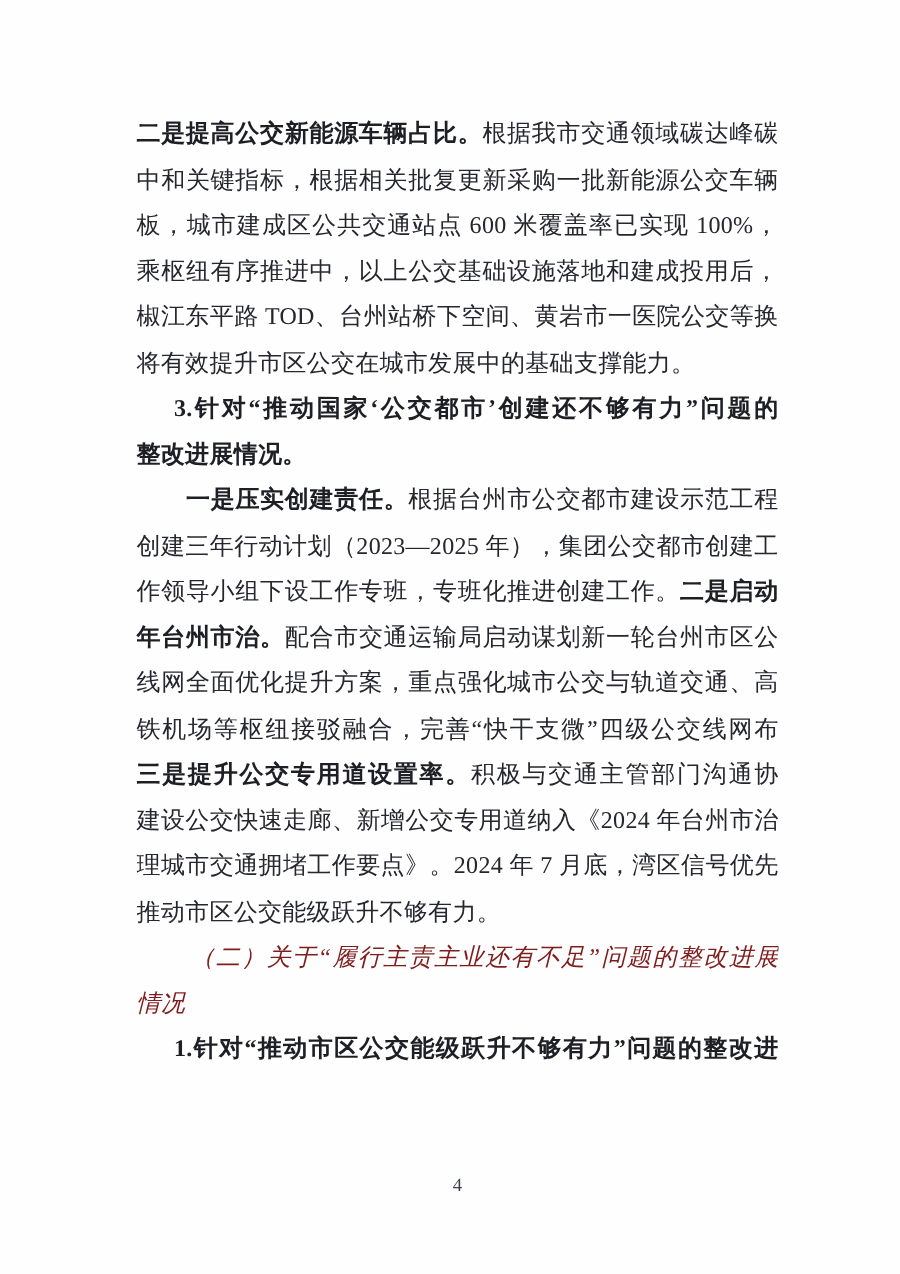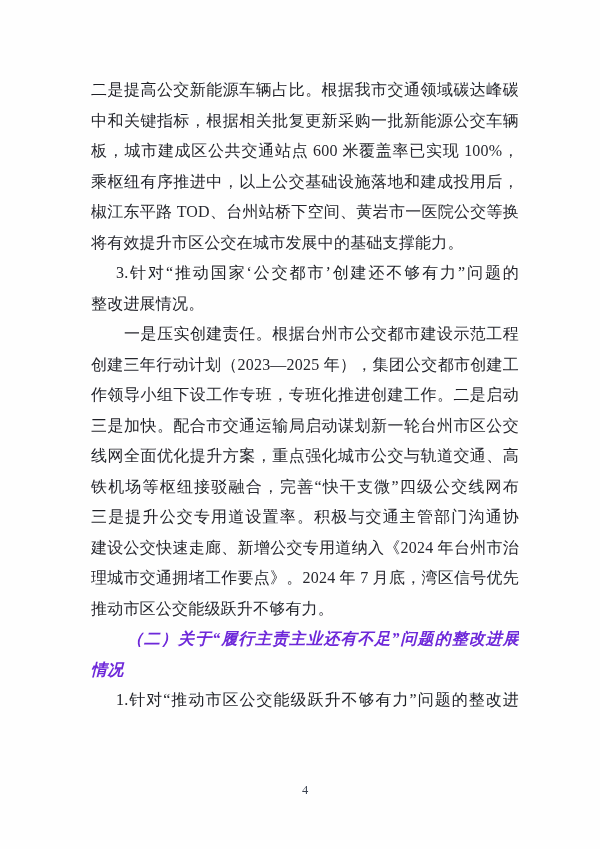--- a/index.html
+++ b/index.html
@@ -29,25 +29,25 @@
     height: 30.5px;
     overflow: hidden;
     white-space: normal;
   }
   .line.j {
     text-align: justify;
     text-align-last: justify;
     text-justify: inter-character;
   }
   .run-r { font-weight: normal; margin-top: 34px; }
-  .run-b { font-weight: normal; color: #1e1f25; }
+  .run-b { font-weight: bold; color: #1e1f25; }
   .run-k {
     font-style: italic;
-    font-weight: 700;
-    color: #6d28d9;
+    font-weight: 400;
+    color: #7f1d1d;
     margin-top: 22px;
   }
   .page-number {
     position: absolute;
     left: 91px;
     width: 428px;
     top: 783px;
     text-align: center;
     font-size: 12.5px;
     color: #3a4250;
@@ -63,21 +63,21 @@
       <div class="line j"><span class="run-r">中和关键指标，根据相关批复更新采购一批新能源公交车辆</span></div>
       <div class="line j"><span class="run-r">板，城市建成区公共交通站点 600 米覆盖率已实现 100%，</span></div>
       <div class="line j"><span class="run-r">乘枢纽有序推进中，以上公交基础设施落地和建成投用后，</span></div>
       <div class="line j"><span class="run-r">椒江东平路 TOD、台州站桥下空间、黄岩市一医院公交等换</span></div>
       <div class="line"><span class="run-r">将有效提升市区公交在城市发展中的基础支撑能力。</span></div>
       <div class="line j" style="padding-left: 25px;"><span class="run-b">3.针对“推动国家‘公交都市’创建还不够有力”问题的</span></div>
       <div class="line"><span class="run-b">整改进展情况。</span></div>
       <div class="line j" style="padding-left: 33px;"><span class="run-b">一是压实创建责任。</span><span class="run-r">根据台州市公交都市建设示范工程</span></div>
       <div class="line j"><span class="run-r">创建三年行动计划（2023—2025 年），集团公交都市创建工</span></div>
       <div class="line j"><span class="run-r">作领导小组下设工作专班，专班化推进创建工作。</span><span class="run-b">二是启动</span></div>
-      <div class="line j"><span class="run-b">三是加快。</span><span class="run-r">配合市交通运输局启动谋划新一轮台州市区公交</span></div>
+      <div class="line j"><span class="run-b">年台州市治。</span><span class="run-r">配合市交通运输局启动谋划新一轮台州市区公交</span></div>
       <div class="line j"><span class="run-r">线网全面优化提升方案，重点强化城市公交与轨道交通、高</span></div>
       <div class="line j"><span class="run-r">铁机场等枢纽接驳融合，完善“快干支微”四级公交线网布局。</span></div>
       <div class="line j"><span class="run-b">三是提升公交专用道设置率。</span><span class="run-r">积极与交通主管部门沟通协调，</span></div>
       <div class="line j"><span class="run-r">建设公交快速走廊、新增公交专用道纳入《2024 年台州市治</span></div>
       <div class="line j"><span class="run-r">理城市交通拥堵工作要点》。2024 年 7 月底，湾区信号优先</span></div>
       <div class="line"><span class="run-r">推动市区公交能级跃升不够有力。</span></div>
       <div class="line j" style="padding-left: 36px;"><span class="run-k">（二）关于“履行主责主业还有不足”问题的整改进展</span></div>
       <div class="line"><span class="run-k">情况</span></div>
       <div class="line j" style="padding-left: 25px;"><span class="run-b">1.针对“推动市区公交能级跃升不够有力”问题的整改进</span></div>
     </div>

